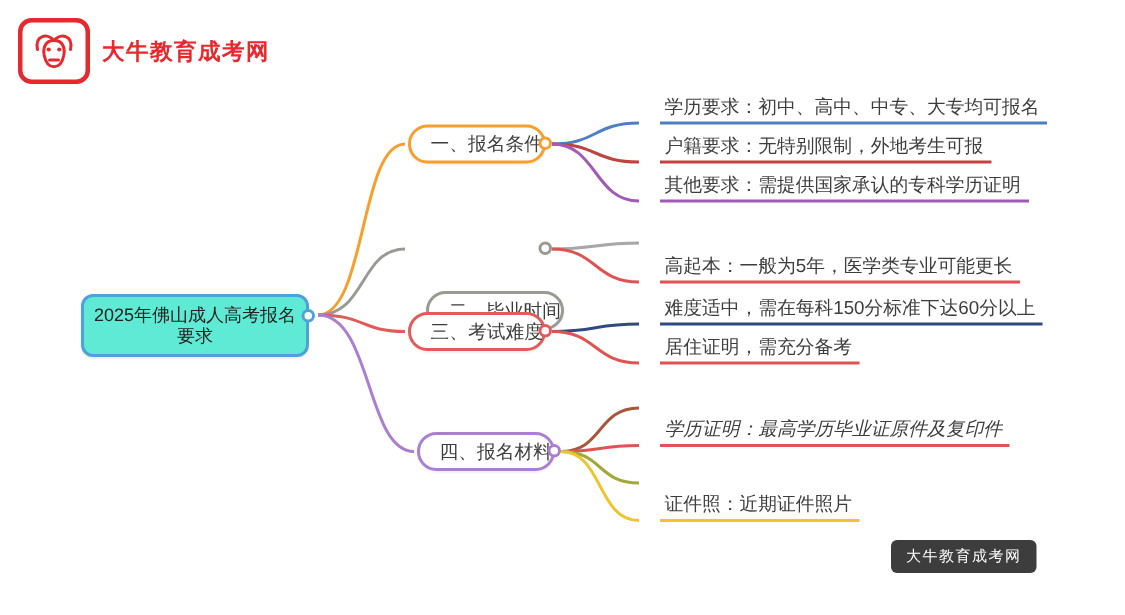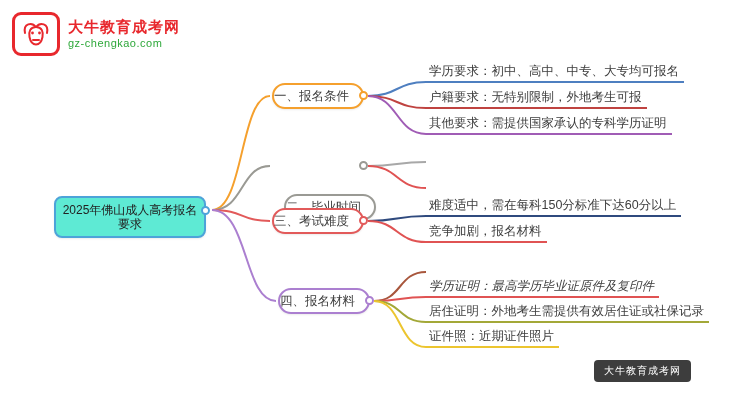--- a/index.html
+++ b/index.html
@@ -22,28 +22,28 @@
   .central{
     position:absolute;left:54px;top:196px;width:152px;box-sizing:border-box;
     border:2px solid #4da3d9;border-radius:8px;background:#5eead4;
     font-size:12px;color:#222;text-align:center;padding:5px 2px;line-height:14px;
     box-shadow:0 1px 2px rgba(0,0,0,0.08);
   }
 
   
   .branch{
     position:absolute;width:92px;box-sizing:border-box;background:#fff;
-    border:2px solid;border-radius:14px;text-align:left;
+    border:2px solid;border-radius:14px;text-align:right;
     font-size:12.5px;color:#3c3c3c;padding:4px 0;line-height:14px;
     box-shadow:0 1px 2px rgba(0,0,0,0.08);
   }
 
   
   .leaf{
-    position:absolute;left:426px;white-space:nowrap;
+    position:absolute;left:440px;white-space:nowrap;
     font-size:12.5px;color:#3d3d3d;line-height:14px;
     padding:0 5px 3px 3px;border-bottom:2px solid;
   }
 
   
   .dot{
     position:absolute;width:9px;height:9px;box-sizing:border-box;
     border-radius:50%;background:#fff;border:2px solid;
   }
 
@@ -89,21 +89,20 @@
           <path d="M27,13 C29,3 20,2 16,7"></path>
           <path d="M16,7 C10,7 8.5,12 9.5,17 C10.5,22 13,24.5 16,24.5 C19,24.5 21.5,22 22.5,17 C23.5,12 22,7 16,7 Z"></path>
           <path d="M13,20 L19,20"></path>
         </g>
         <circle cx="12.5" cy="13" r="1.4" fill="#e8282d"></circle>
         <circle cx="19.5" cy="13" r="1.4" fill="#e8282d"></circle>
       </svg>
     </div>
     <div class="logo-texts">
       <span class="brand">大牛教育成考网</span>
-      <span class="domain">gz-chengkao.com</span>
     </div>
   </div>
 
   <div class="central">2025年佛山成人高考报名要求</div>
   <div class="dot" style="left:201px;top:206px;border-color:#4da3d9;"></div>
 
   <div class="branch" style="left:272px;top:83px;border-color:#f5a02d;">一、报名条件</div>
   <div class="dot" style="left:359px;top:91px;border-color:#f5a02d;"></div>
 
   <div class="branch" style="left:284px;top:153px;border-color:#9a9a94;margin-top:41px;">二、毕业时间</div>
@@ -112,23 +111,23 @@
   <div class="branch" style="left:272px;top:208px;border-color:#e25a5a;">三、考试难度</div>
   <div class="dot" style="left:359px;top:216px;border-color:#e25a5a;"></div>
 
   <div class="branch" style="left:278px;top:288px;border-color:#ab7fd0;">四、报名材料</div>
   <div class="dot" style="left:365px;top:296px;border-color:#ab7fd0;"></div>
 
   <div class="leaf" style="top:64px;border-color:#4e7fc0;">学历要求：初中、高中、中专、大专均可报名</div>
   <div class="leaf" style="top:90px;border-color:#bf4340;">户籍要求：无特别限制，外地考生可报</div>
   <div class="leaf" style="top:116px;border-color:#a05cb5;">其他要求：需提供国家承认的专科学历证明</div>
 
+  <div class="leaf" style="top:170px;border-color:#e05353;">高起本：一般为5年，医学类专业可能更长</div>
 
   <div class="leaf" style="top:198px;border-color:#2f4a7e;">难度适中，需在每科150分标准下达60分以上</div>
-  <div class="leaf" style="top:224px;border-color:#e05353;">竞争加剧，报名材料</div>
+  <div class="leaf" style="top:224px;border-color:#e05353;">居住证明，需充分备考</div>
 
   <div class="leaf" style="top:279px;border-color:#e05353;font-style:italic;">学历证明：最高学历毕业证原件及复印件</div>
-  <div class="leaf" style="top:304px;border-color:#a3a838;">居住证明：外地考生需提供有效居住证或社保记录</div>
   <div class="leaf" style="top:329px;border-color:#ecc52f;">证件照：近期证件照片</div>
 
   <div class="watermark">大牛教育成考网</div>
 
 </div>
 
 </body></html>

